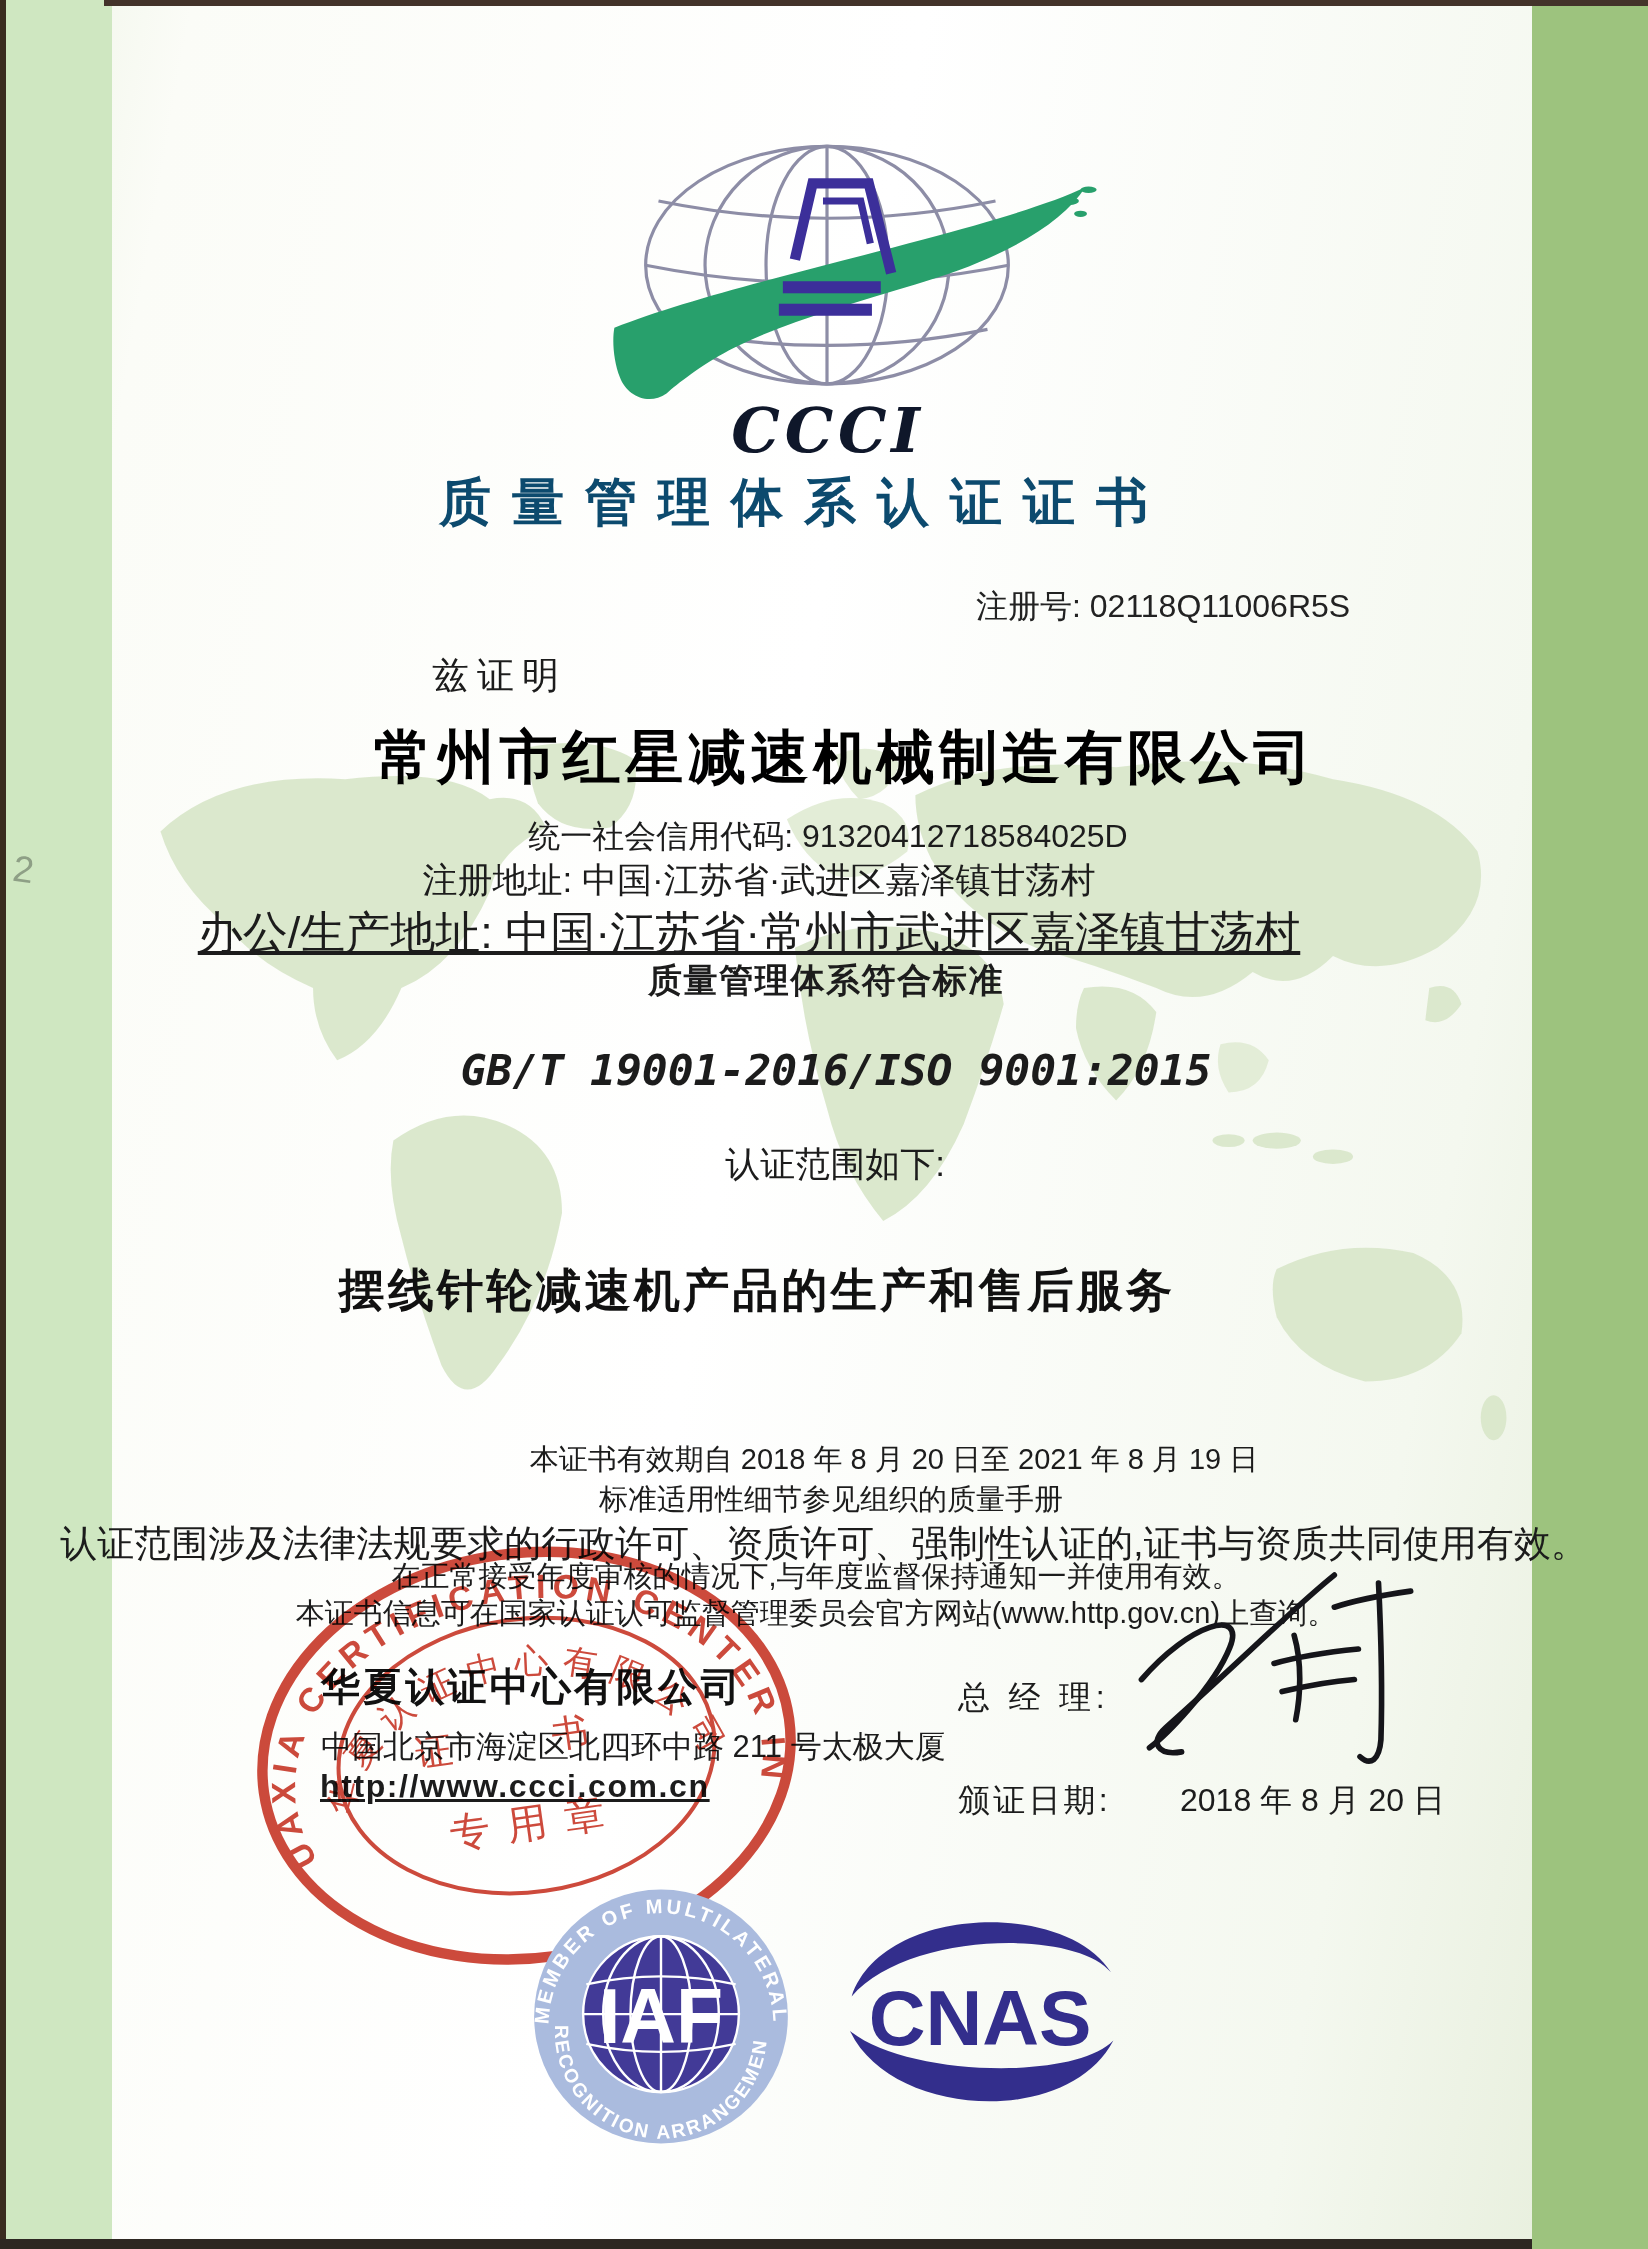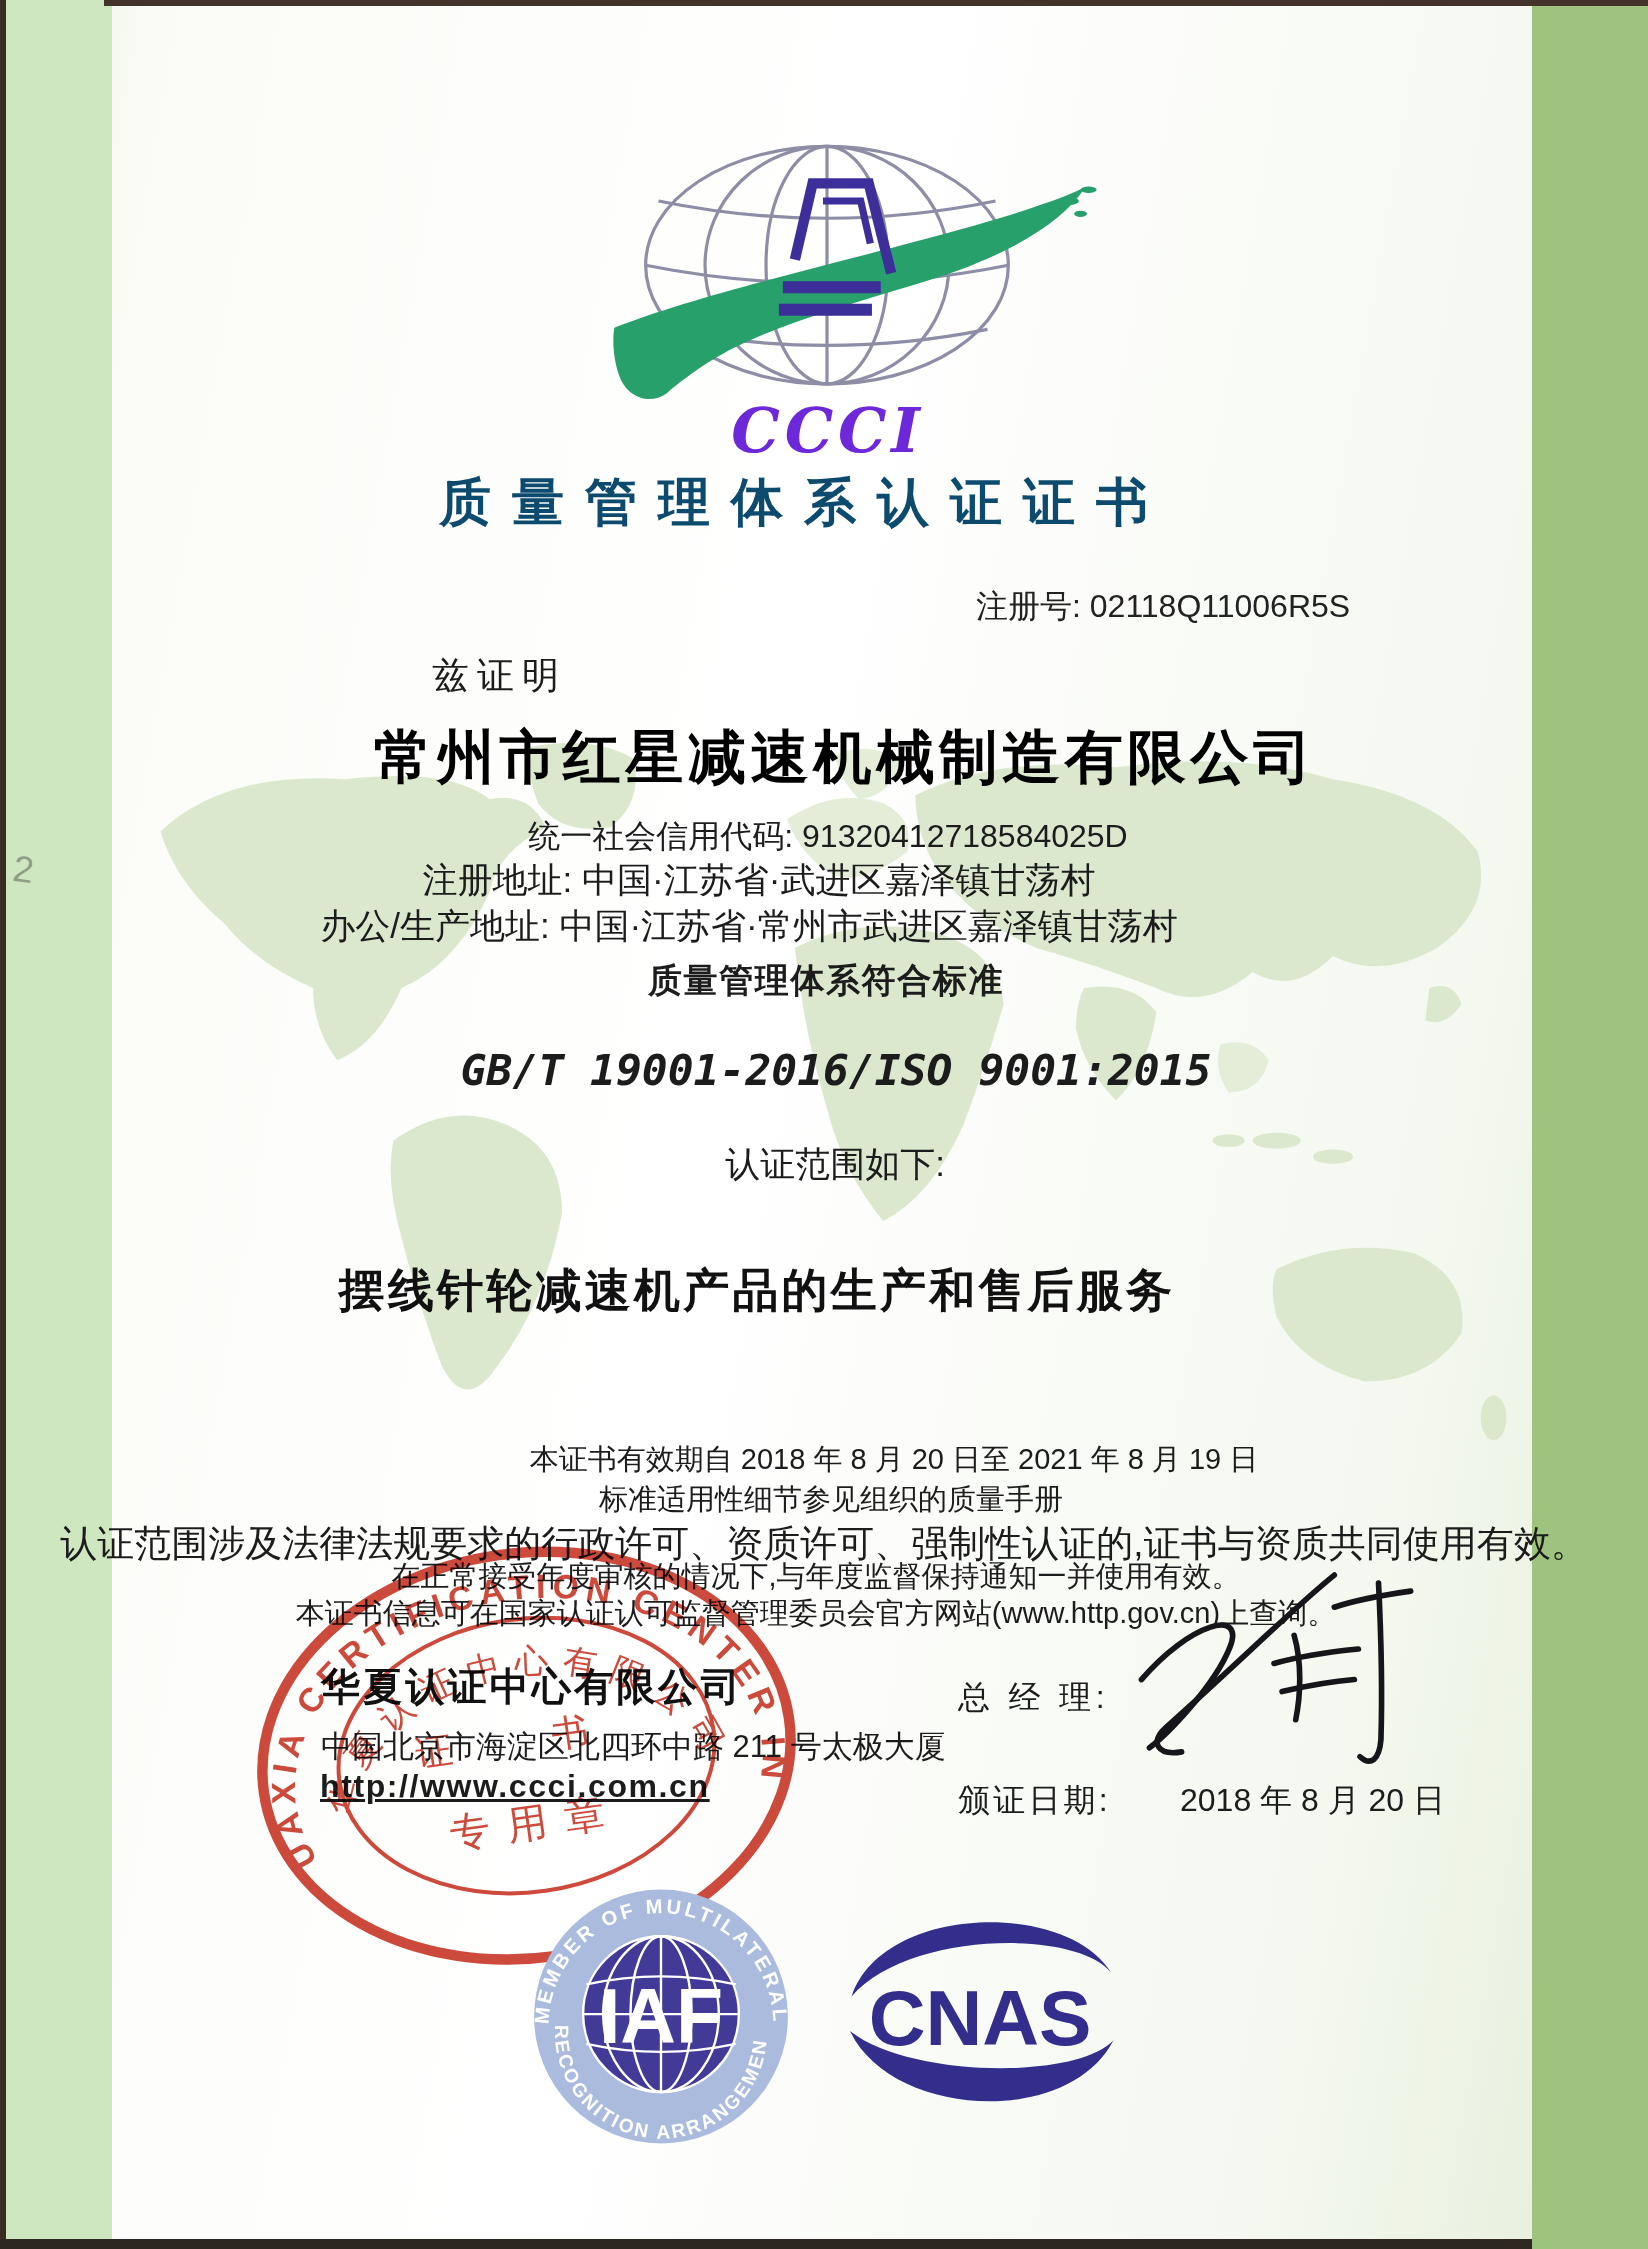--- a/index.html
+++ b/index.html
@@ -74,30 +74,30 @@
       <ellipse cx="676" cy="158" rx="10" ry="4"></ellipse>
       <ellipse cx="666" cy="188" rx="8" ry="4"></ellipse>
     </g>
     <g stroke="#3c2f9a" fill="none">
       <path stroke-width="13" d="M310,245 L332,150 L402,150 L430,262"></path>
       <path stroke-width="9" d="M345,172 L392,172 L404,225"></path>
       <rect x="295" y="272" width="122" height="15" fill="#3c2f9a" stroke="none"></rect>
       <rect x="290" y="300" width="116" height="15" fill="#3c2f9a" stroke="none"></rect>
     </g>
   </svg>
-  <div class="t c serif" style="left:828px;top:395px;font-size:61px;font-style:italic;font-weight:bold;color:#6d28d9;letter-spacing:4.8px;">CCCI</div>
+  <div class="t c serif" style="left:828px;top:395px;font-size:61px;font-style:italic;font-weight:bold;color:#0f172a;letter-spacing:4.8px;">CCCI</div>
 
   <div class="t c serif" style="left:804px;top:468px;font-size:52px;font-weight:bold;letter-spacing:21px;color:#0c4a6e;text-align:center;">质量管理体系认证证书</div>
   <div class="t" style="left:976px;top:585px;font-size:32px;color:#222;">注册号: 02118Q11006R5S</div>
   <div class="t" style="left:432px;top:651px;font-size:37px;letter-spacing:8px;">兹证明</div>
 
   <div class="t c" style="left:845px;top:719px;font-size:58px;font-weight:bold;letter-spacing:4.8px;color:#000000;">常州市红星减速机械制造有限公司</div>
   <div class="t c" style="left:828px;top:815px;font-size:32px;">统一社会信用代码: 91320412718584025D</div>
   <div class="t c" style="left:759px;top:857px;font-size:35px;">注册地址: 中国·江苏省·武进区嘉泽镇甘荡村</div>
-  <div class="t c" style="left:749px;top:903px;font-size:35px;">办公/生产地址: 中国·江苏省·常州市武进区嘉泽镇甘荡村</div>
+  <div class="t c" style="left:749px;top:903px;font-size:45px;text-decoration:underline;">办公/生产地址: 中国·江苏省·常州市武进区嘉泽镇甘荡村</div>
 
   <div class="t c" style="left:826px;top:958px;font-size:34px;font-weight:600;letter-spacing:1.6px;">质量管理体系符合标准</div>
   <div class="t c mono" style="left:836px;top:1045px;font-size:43px;font-weight:bold;font-style:italic;">GB/T 19001-2016/ISO 9001:2015</div>
   <div class="t c" style="left:835px;top:1141px;font-size:35px;">认证范围如下:</div>
   <div class="t c" style="left:757px;top:1260px;font-size:46px;font-weight:bold;letter-spacing:3.2px;color:#111;">摆线针轮减速机产品的生产和售后服务</div>
 
   <div class="t c" style="left:894px;top:1440px;font-size:29px;">本证书有效期自 2018 年 8 月 20 日至 2021 年 8 月 19 日</div>
   <div class="t c" style="left:831px;top:1480px;font-size:29px;">标准适用性细节参见组织的质量手册</div>
   <div class="t c" style="left:824px;top:1519px;font-size:37px;">认证范围涉及法律法规要求的行政许可、资质许可、强制性认证的,证书与资质共同使用有效。</div>
   <div class="t c" style="left:816px;top:1557px;font-size:29px;">在正常接受年度审核的情况下,与年度监督保持通知一并使用有效。</div>

